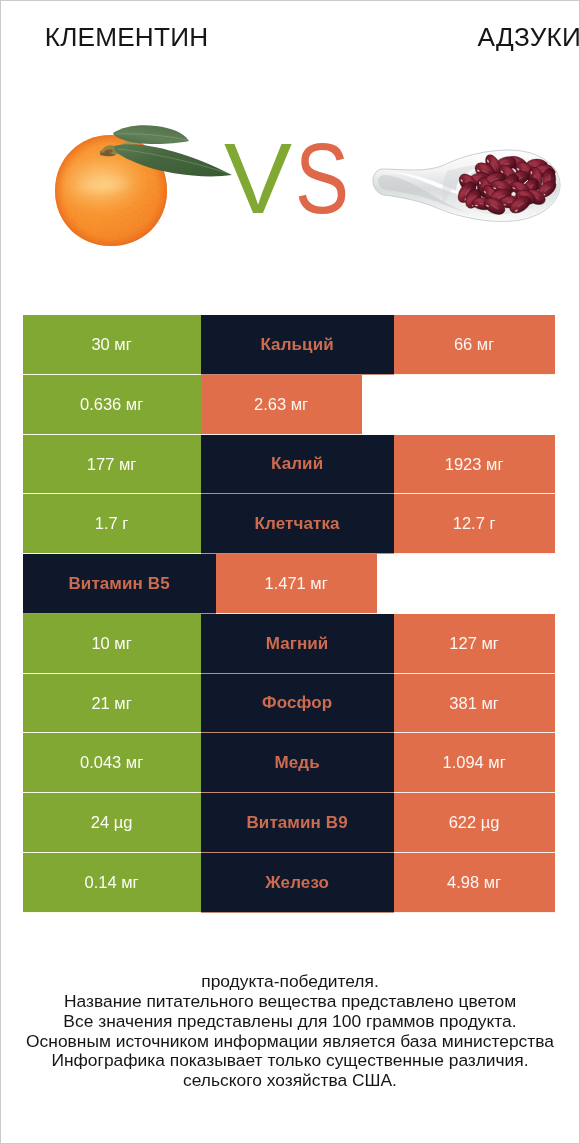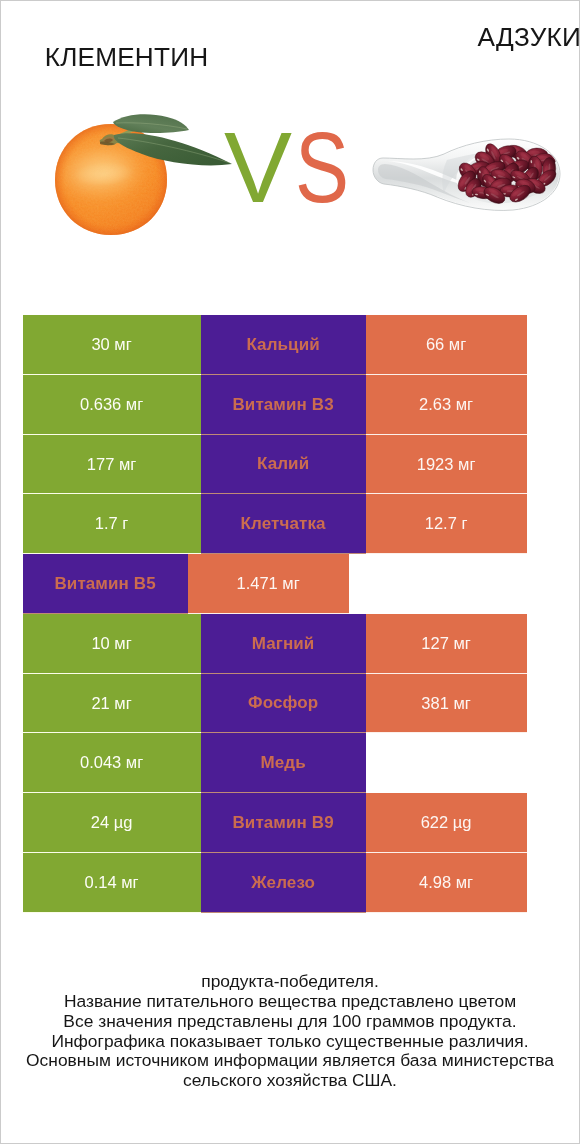--- a/index.html
+++ b/index.html
@@ -18,25 +18,25 @@
     box-sizing:content-box;
   }
   
   .title{
     position:absolute;top:22.5px;
     font-size:26.2px;color:#161616;
     letter-spacing:.2px;
     white-space:nowrap;
     line-height:1;
   }
-  .title-left{left:0;width:251px;text-align:center;margin-top:20px;}
+  .title-left{left:0;width:251px;text-align:center;}
   .title-right{left:329px;width:251px;text-align:right;}
 
   
-  .hero{position:absolute;left:0;top:78px;width:489px;height:180px;text-decoration:underline;}
+  .hero{position:absolute;left:0;top:89px;width:489px;height:180px;text-decoration:underline;}
   .hero-img{position:absolute;}
   .vs{
     position:absolute;left:223px;top:38px;width:170px;
     text-align:left;
     font-size:100px;font-weight:400;line-height:100px;
     letter-spacing:0px;
     font-family:"Liberation Sans", sans-serif;
   }
   .vs .v{color:#81a832;display:inline-block;transform:scaleX(1.02);transform-origin:left center;}
   .vs .s{color:#e0684a;display:inline-block;transform:scaleX(0.81);transform-origin:left center;margin-left:4px;}
@@ -44,21 +44,21 @@
   
   .table{position:absolute;left:21.6px;top:314px;width:536px;}
   .row{display:flex;height:59.76px;}
   .cell{
     display:flex;align-items:center;justify-content:center;
     font-size:16.5px;
     box-sizing:border-box;
     line-height:1;
   }
   .cell-left{width:178px;color:#fcfdf6;background:#81a832;border-bottom:1.5px solid #fbfde9;}
-  .cell-mid{width:165px;background:#4c1d95;border-bottom:1.1px solid #c08a76;}
+  .cell-mid{width:193px;background:#0f172a;border-bottom:1.1px solid #c08a76;}
   .cell-right{width:161px;color:#fdf6f3;background:#e06e4a;border-bottom:1.5px solid #fdf0ea;}
   .cell-mid .lbl{font-weight:bold;font-size:17px;letter-spacing:.1px;}
   .win-orange{color:#cb6c4f;}
 
   
   .footer{
     position:absolute;left:0;top:971.4px;width:578px;
     text-align:center;color:#161616;
     font-size:17.4px;line-height:19.7px;
   }
@@ -399,23 +399,20 @@
   <div class="table" id="nutrient-table">
       <div class="row">
         <div class="cell cell-left">30 мг</div>
         <div class="cell cell-mid">
           <span class="lbl win-orange">Кальций</span>
         </div>
         <div class="cell cell-right">66 мг</div>
       </div>
       <div class="row">
         <div class="cell cell-left">0.636 мг</div>
-        <div class="cell cell-mid">
-          <span class="lbl win-orange">Витамин B3</span>
-        </div>
         <div class="cell cell-right">2.63 мг</div>
       </div>
       <div class="row">
         <div class="cell cell-left">177 мг</div>
         <div class="cell cell-mid">
           <span class="lbl win-orange">Калий</span>
         </div>
         <div class="cell cell-right">1923 мг</div>
       </div>
       <div class="row">
@@ -443,20 +440,21 @@
         <div class="cell cell-mid">
           <span class="lbl win-orange">Фосфор</span>
         </div>
         <div class="cell cell-right">381 мг</div>
       </div>
       <div class="row">
         <div class="cell cell-left">0.043 мг</div>
         <div class="cell cell-mid">
           <span class="lbl win-orange">Медь</span>
         </div>
+        <div class="cell cell-right">1.094 мг</div>
       </div>
       <div class="row">
         <div class="cell cell-left">24 µg</div>
         <div class="cell cell-mid">
           <span class="lbl win-orange">Витамин B9</span>
         </div>
         <div class="cell cell-right">622 µg</div>
       </div>
       <div class="row">
         <div class="cell cell-left">0.14 мг</div>
@@ -464,17 +462,17 @@
           <span class="lbl win-orange">Железо</span>
         </div>
         <div class="cell cell-right">4.98 мг</div>
       </div>
     </div>
 
   <div class="footer" id="footer-notes">
       <div>продукта-победителя.</div>
       <div>Название питательного вещества представлено цветом</div>
       <div>Все значения представлены для 100 граммов продукта.</div>
+      <div>Основным источником информации является база министерства</div>
       <div>Инфографика показывает только существенные различия.</div>
-      <div>Основным источником информации является база министерства</div>
       <div>сельского хозяйства США.</div>
     </div>
 </div>
 
 </body></html>

